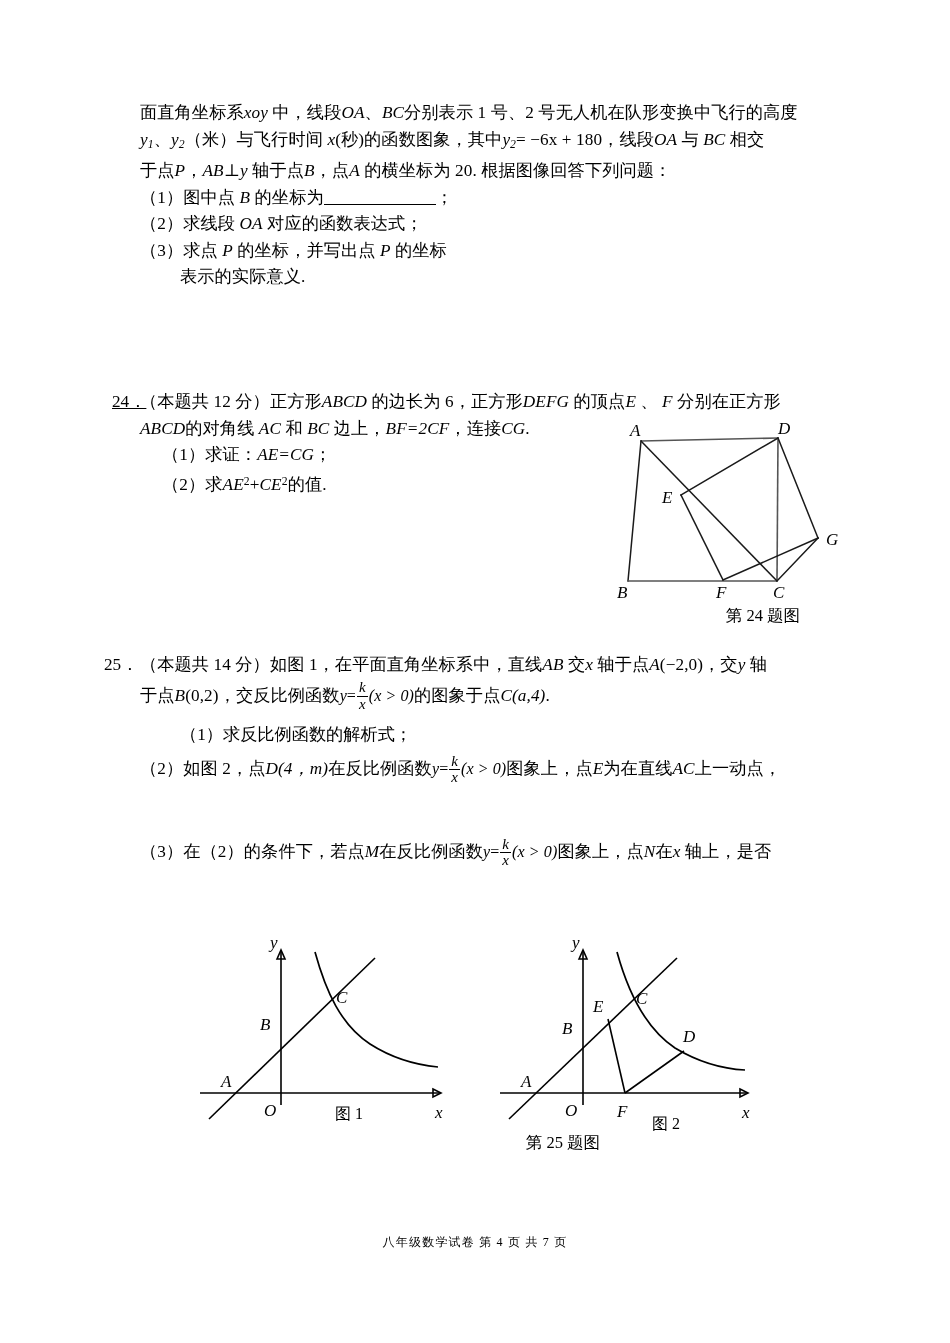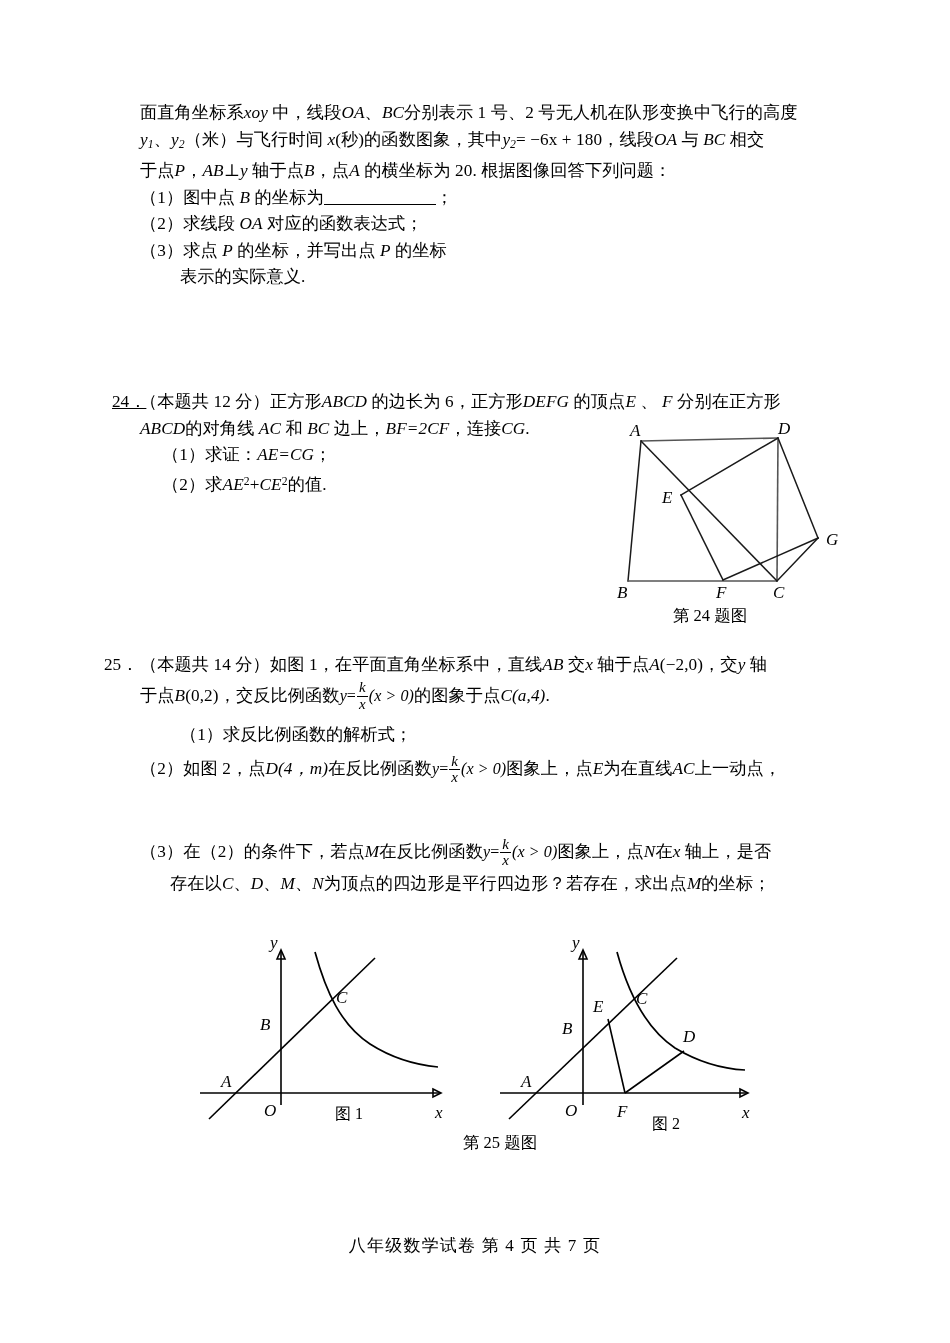--- a/index.html
+++ b/index.html
@@ -81,30 +81,30 @@
     border-bottom: 1.1px solid #000;
   }
   .frac .b { display: block; padding: 0 2px; }
 
   .eqsmall { font-size: 16px; }
 
   
   .caption {
     position: absolute;
     font-size: 16.5px;
-    text-align: center;
+    text-align: right;
   }
 
   
   .footer {
     position: absolute;
     width: 950px;
     left: 0;
     text-align: center;
-    font-size: 17px;
+    font-size: 12px;
     letter-spacing: 1.2px;
   }
 
   svg { display: block; overflow: visible; }
   .fig-label {
     font-family: "Liberation Serif", "DejaVu Serif", serif;
     font-style: italic;
     font-size: 17px;
     fill: #000;
   }
@@ -265,23 +265,20 @@
 
 
   <div class="block" style="left:140px; top:835px; width:702px; line-height:33px;">
     <div>
       <span>（3）</span><span>在（2）的条件下，若点</span><span class="ital">M</span><span>在反比例函数</span><span class="eqsmall ital">y</span><span class="eqsmall">=</span><span class="frac"><span class="t">k</span><span class="b">x</span></span><span class="eqsmall ital">(x &gt; 0)</span><span>图象上，点</span><span class="ital">N</span><span>在</span><span class="ital">x</span>
       <span>轴上，是否</span>
     </div>
   </div>
 
   <div class="block" style="left:170px; top:871px; width:672px;">
-    <div>
-      <span>存在以</span><span class="ital">C</span><span>、</span><span class="ital">D</span><span>、</span><span class="ital">M</span><span>、</span><span class="ital">N</span><span>为顶点的四边形是平行四边形？若存在，求出点</span><span class="ital">M</span><span>的坐标；</span>
-    </div>
   </div>
 
   <div style="position:absolute; left:195px; top:930px;">
     <svg width="265" height="215" viewBox="0 0 265 215">
 
       <path class="axis" d="M 5 163 L 245 163"></path>
       <path class="axis" d="M 238 159 L 246 163 L 238 167 Z" fill="#000"></path>
 
       <path class="axis" d="M 86 175 L 86 22"></path>
       <path class="axis" d="M 82 29 L 86 20 L 90 29 Z" fill="#000"></path>

